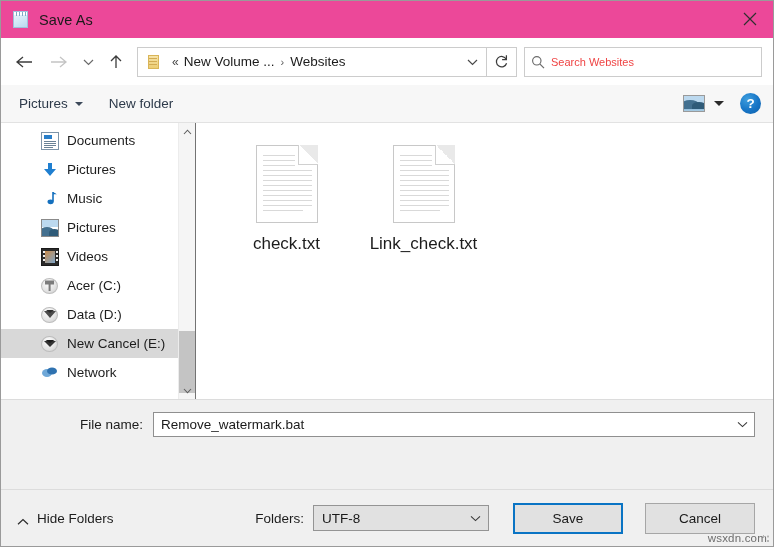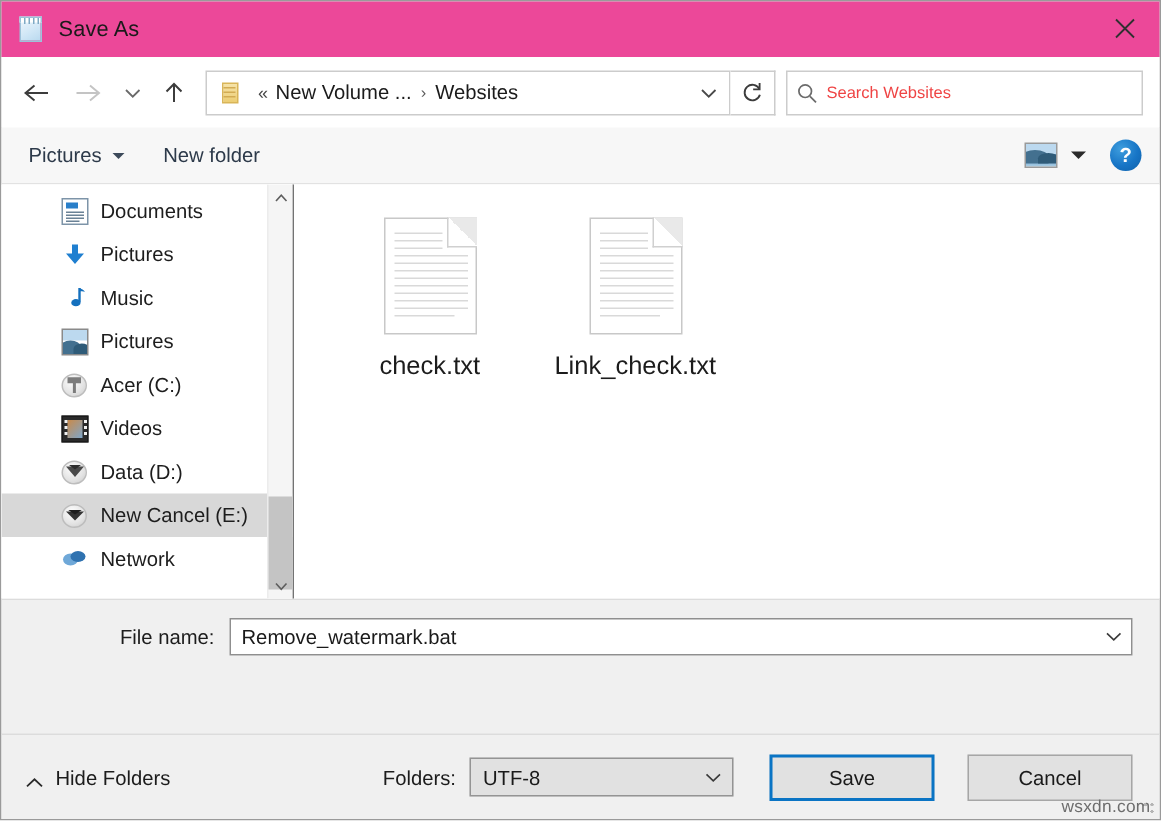--- a/index.html
+++ b/index.html
@@ -567,41 +567,41 @@
       <div class="nav-item">
         <div class="nav-ico ico-pic">
           <div class="psky"></div>
             <div class="phill"></div>
             <div class="phill2"></div>
         </div>
         <span>Pictures</span>
       </div>
 
       <div class="nav-item">
-        <div class="nav-ico ico-drive">
-          <div class="drive-circle"></div>
-          <svg width="18" height="18" viewBox="0 0 18 18" style="position:absolute;left:0;top:0">
-            <rect x="4" y="3.5" width="9" height="4" fill="#7c7c7c"></rect>
-            <rect x="7.6" y="7" width="2" height="7" fill="#7c7c7c"></rect>
-          </svg>
-        </div>
-        <span>Acer (C:)</span>
-      </div>
-
-      <div class="nav-item">
         <div class="nav-ico ico-vid">
           <div class="frame"></div>
           <div class="perf" style="left:0.5px; top:2px"></div>
           <div class="perf" style="left:0.5px; top:6px"></div>
           <div class="perf" style="left:0.5px; top:10px"></div>
           <div class="perf" style="right:0.5px; top:2px"></div>
           <div class="perf" style="right:0.5px; top:6px"></div>
           <div class="perf" style="right:0.5px; top:10px"></div>
         </div>
         <span>Videos</span>
+      </div>
+
+      <div class="nav-item">
+        <div class="nav-ico ico-drive">
+          <div class="drive-circle"></div>
+          <svg width="18" height="18" viewBox="0 0 18 18" style="position:absolute;left:0;top:0">
+            <rect x="4" y="3.5" width="9" height="4" fill="#7c7c7c"></rect>
+            <rect x="7.6" y="7" width="2" height="7" fill="#7c7c7c"></rect>
+          </svg>
+        </div>
+        <span>Acer (C:)</span>
       </div>
 
       <div class="nav-item">
         <div class="nav-ico ico-drive">
           <div class="drive-circle"></div>
           <svg width="18" height="18" viewBox="0 0 18 18" style="position:absolute;left:0;top:0">
             <path d="M3 5 L15 5 L9 12 Z" fill="#4a4a4a"></path>
             <path d="M5 4 L13 4 L9 7 Z" fill="#2d2d2d"></path>
           </svg>
         </div>

